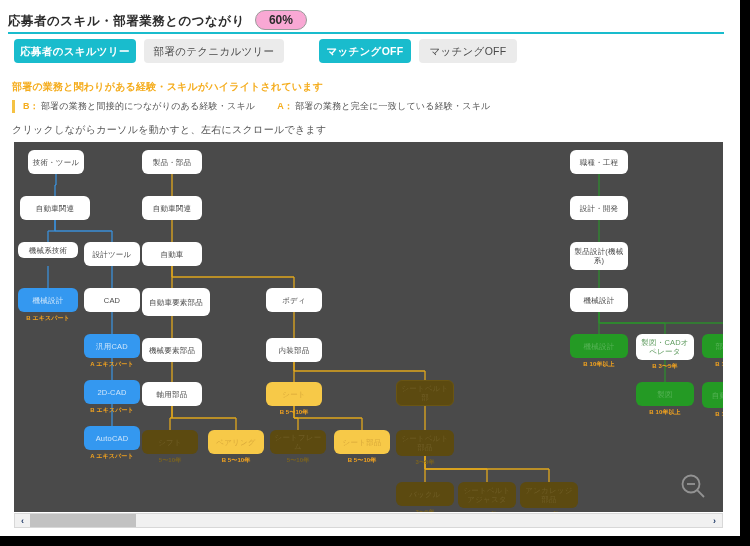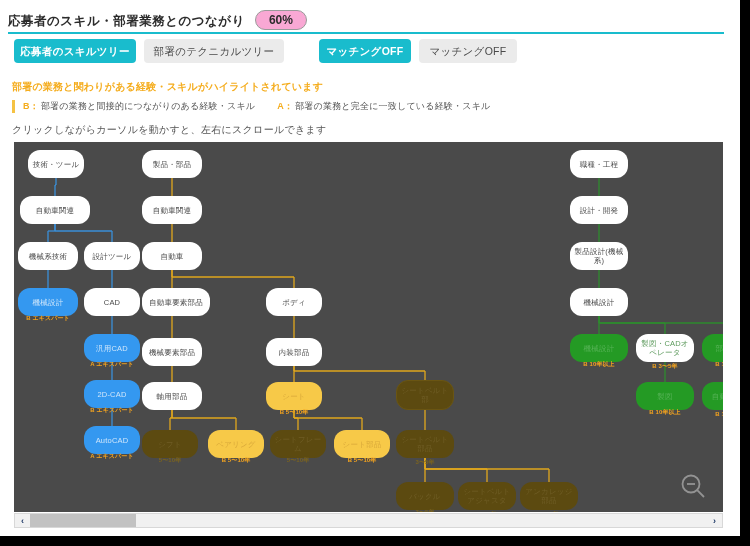--- a/index.html
+++ b/index.html
@@ -126,28 +126,28 @@
     overflow: hidden;
   }
   .tree-layer {
     position: absolute;
     left: 0; top: 0;
     width: 100%; height: 100%;
   }
   .node {
     position: absolute;
     box-sizing: border-box;
-    border-radius: 12px;
+    border-radius: 6px;
     display: flex;
     align-items: center;
     justify-content: center;
     text-align: center;
     font-size: 7.5px;
     line-height: 9px;
-    padding: 14px 3px;
+    padding: 8px 3px;
     letter-spacing: 0.2px;
     overflow: hidden;
   }
   .node.plain {
     background: #ffffff;
     color: #4a4a4a;
   }
   .node.blue-b  { background: #3498f0; color: #cfe6fb; }
   .node.amber-b { background: #f7c948; color: #d9a93a; }
   .node.green-b { background: #249a24; color: #56b356; }

